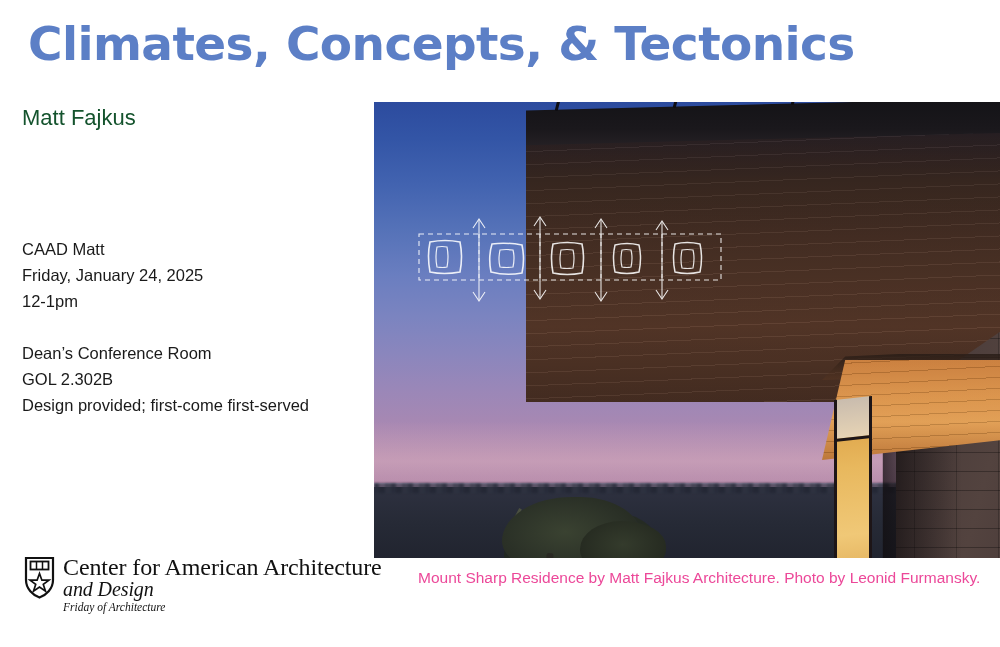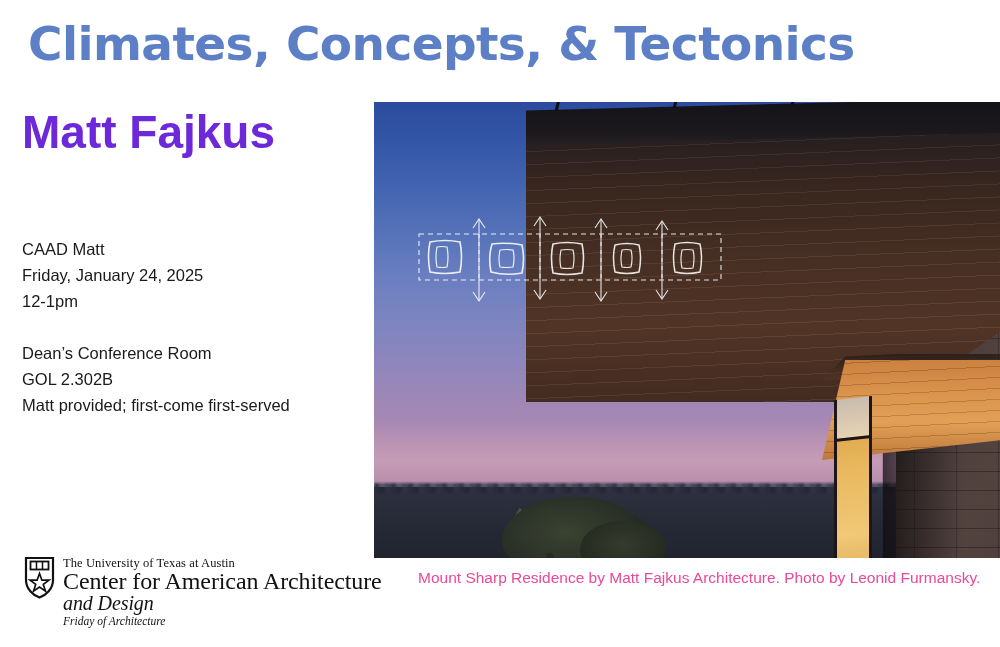--- a/index.html
+++ b/index.html
@@ -13,22 +13,22 @@
 
   
   .title {
     position: absolute; left: 28px; top: 16px;
     font-size: 47px; font-weight: 700; letter-spacing: -0.6px;
     color: #5c7fc6; white-space: nowrap;
     font-family: "DejaVu Sans", sans-serif;
   }
   .speaker {
     position: absolute; left: 22px; top: 105px;
-    font-size: 46px; font-weight: 700; letter-spacing: 0px;
-    color: #6d28d9; white-space: nowrap;
+    font-size: 22px; font-weight: 400; letter-spacing: 0px;
+    color: #14532d; white-space: nowrap;
   }
   .details { position: absolute; left: 22px; top: 236px; }
   .details .line {
     font-size: 16.5px; line-height: 26px; color: #1a1a1a; white-space: nowrap;
   }
   .details .gap { height: 26px; }
 
   
   .footer { position: absolute; left: 24px; top: 556px; display: flex; align-items: flex-start; }
   .shield { width: 31px; height: 43px; margin-right: 8px; flex: 0 0 auto; }
@@ -177,35 +177,34 @@
 
   <div class="speaker">Matt Fajkus</div>
 
   <div class="details">
     <div class="line">CAAD Matt</div>
     <div class="line">Friday, January 24, 2025</div>
     <div class="line">12-1pm</div>
     <div class="gap"></div>
     <div class="line">Dean’s Conference Room</div>
     <div class="line">GOL 2.302B</div>
-    <div class="line">Matt provided; first-come first-served</div>
+    <div class="line">Design provided; first-come first-served</div>
   </div>
 
   <div class="footer">
     <span class="shield">
       <svg viewBox="0 0 31 43" width="31" height="43" aria-hidden="true">
         <path d="M2 2 H29 V24 C29 33 22 39 15.5 41.5 C9 39 2 33 2 24 Z" fill="#ffffff" stroke="#111111" stroke-width="2.2"></path>
         <rect x="6.5" y="5.5" width="18" height="8" fill="#ffffff" stroke="#111111" stroke-width="1.8"></rect>
         <line x1="12.5" y1="5.5" x2="12.5" y2="13.5" stroke="#111111" stroke-width="1.5"></line>
         <line x1="18.5" y1="5.5" x2="18.5" y2="13.5" stroke="#111111" stroke-width="1.5"></line>
         <path d="M15.5 17.5 L17.9 24.2 L25 24.2 L19.3 28.4 L21.5 35.2 L15.5 31 L9.5 35.2 L11.7 28.4 L6 24.2 L13.1 24.2 Z" fill="none" stroke="#111111" stroke-width="1.7"></path>
       </svg>
     </span>
     <span class="logo-text">
-      <div class="logo-line1">The University of Texas at Austin</div>
       <div class="logo-line2">Center for American Architecture</div>
       <div class="logo-line3">and Design</div>
       <div class="logo-line4">Friday of Architecture</div>
     </span>
   </div>
 
   <div class="photo">
     <div class="sky"></div>
     <div class="haze"></div>
     <div class="horizon-band"></div>

